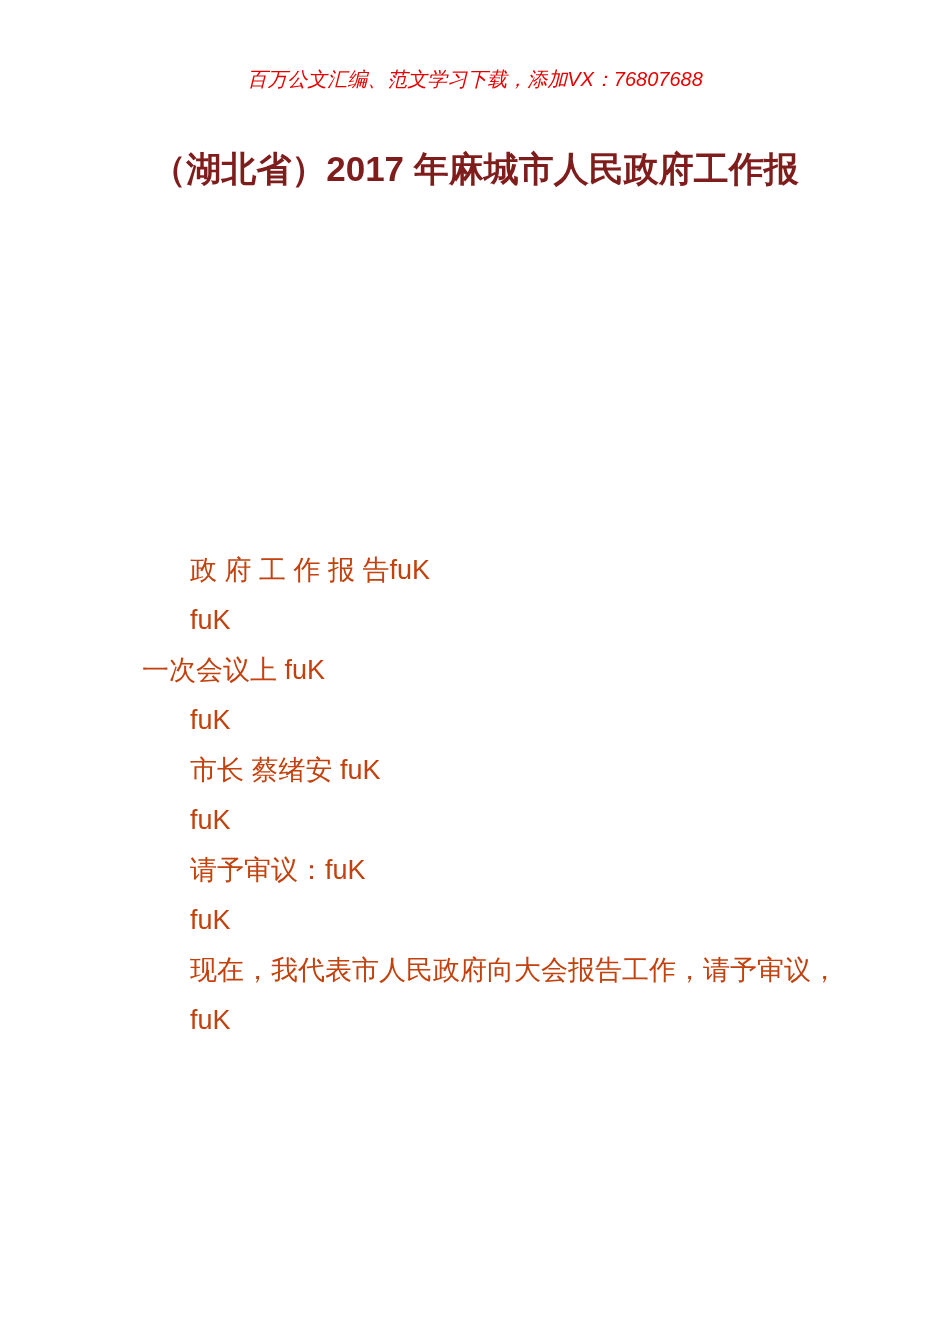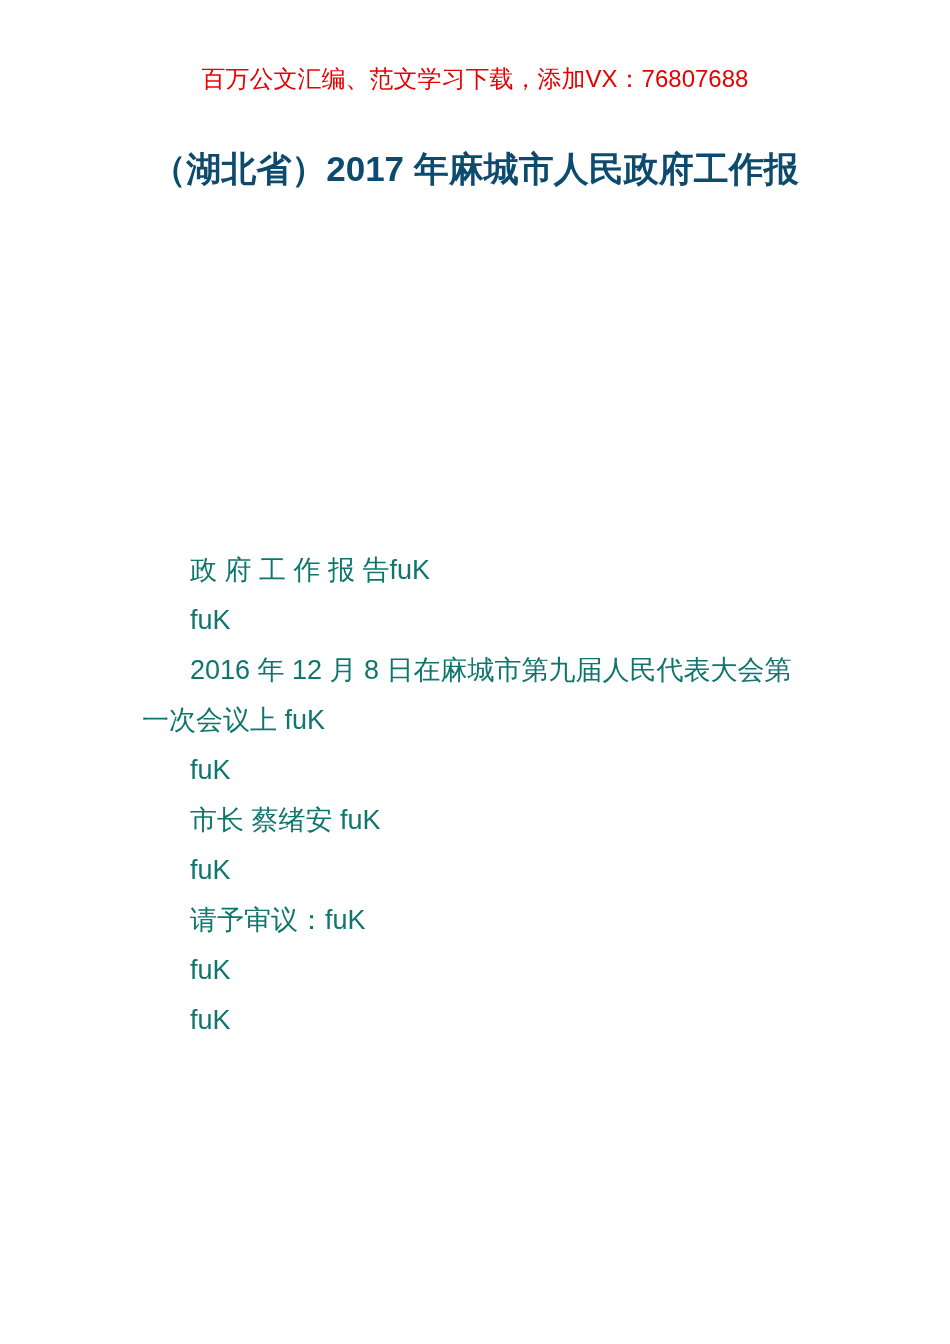--- a/index.html
+++ b/index.html
@@ -14,40 +14,41 @@
     margin: 0 auto;
     background: #ffffff;
     overflow: hidden;
     font-family: "Liberation Sans", "DejaVu Sans", sans-serif;
   }
   .notice {
     margin-top: 64px;
     height: 30px;
     line-height: 30px;
     text-align: center;
-    font-size: 24px;
+    font-size: 20px;
     color: #e60000;
     white-space: pre;
+    font-style: italic;
   }
   .doc-title {
     margin-top: 49px;
     text-align: center;
-    color: #0c4a6e;
+    color: #7f1d1d;
     font-weight: bold;
     font-size: 35px;
     line-height: 52px;
   }
   .doc-title .title-line {
     white-space: pre;
   }
   .body-text {
     margin-top: 350px;
     margin-left: 142px;
     width: 760px;
-    color: #0f766e;
+    color: #c2410c;
     font-size: 27px;
   }
   .line {
     height: 50px;
     line-height: 50px;
     white-space: pre;
   }
   .indent {
     text-indent: 48px;
   }
@@ -59,23 +60,23 @@
 
   <div class="notice">百万公文汇编、范文学习下载，添加VX：76807688</div>
 
   <div class="doc-title">
     <div class="title-line">（湖北省）2017 年麻城市人民政府工作报</div>
   </div>
 
   <div class="body-text">
     <div class="line indent">政 府 工 作 报 告fuK</div>
     <div class="line indent">fuK</div>
-    <div class="line indent">2016 年 12 月 8 日在麻城市第九届人民代表大会第</div>
     <div class="line">一次会议上 fuK</div>
     <div class="line indent">fuK</div>
     <div class="line indent">市长 蔡绪安 fuK</div>
     <div class="line indent">fuK</div>
     <div class="line indent">请予审议：fuK</div>
     <div class="line indent">fuK</div>
+    <div class="line indent">现在，我代表市人民政府向大会报告工作，请予审议，</div>
     <div class="line indent">fuK</div>
   </div>
 
 </div>
 
 </body></html>

